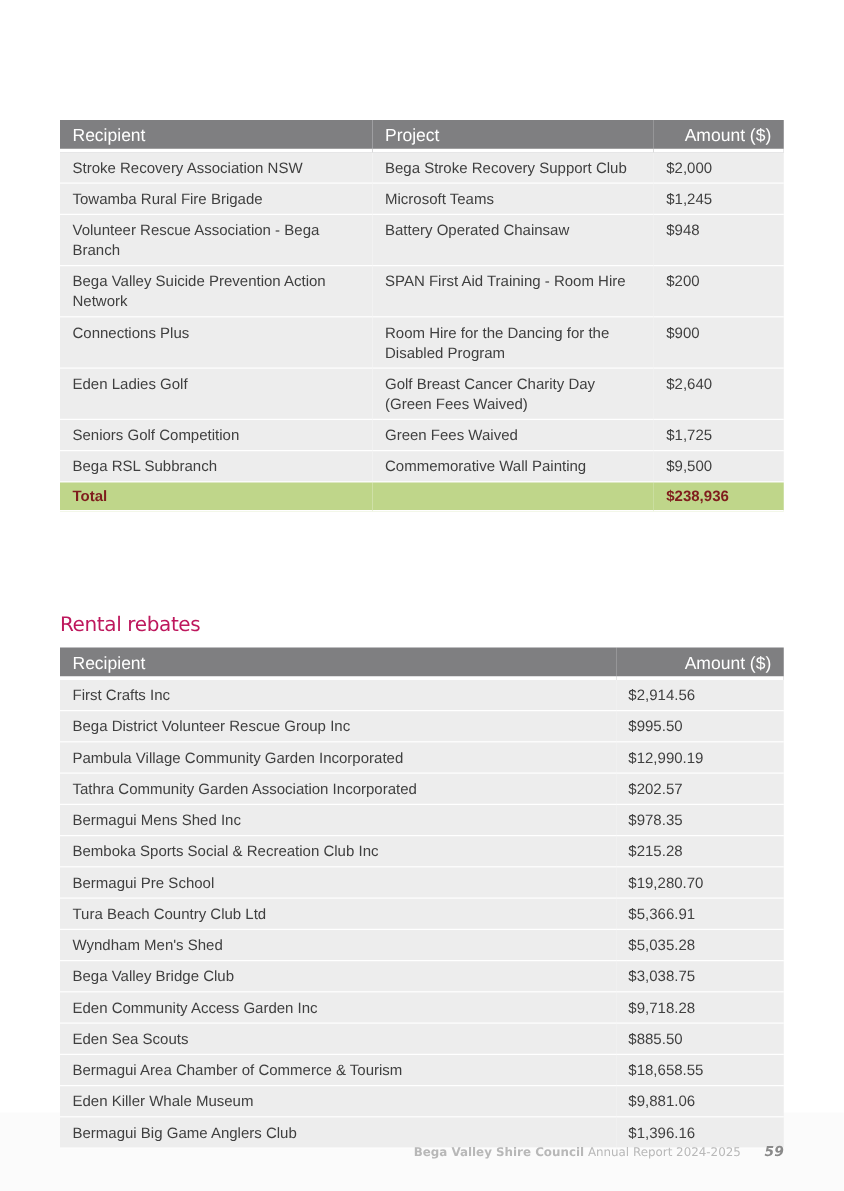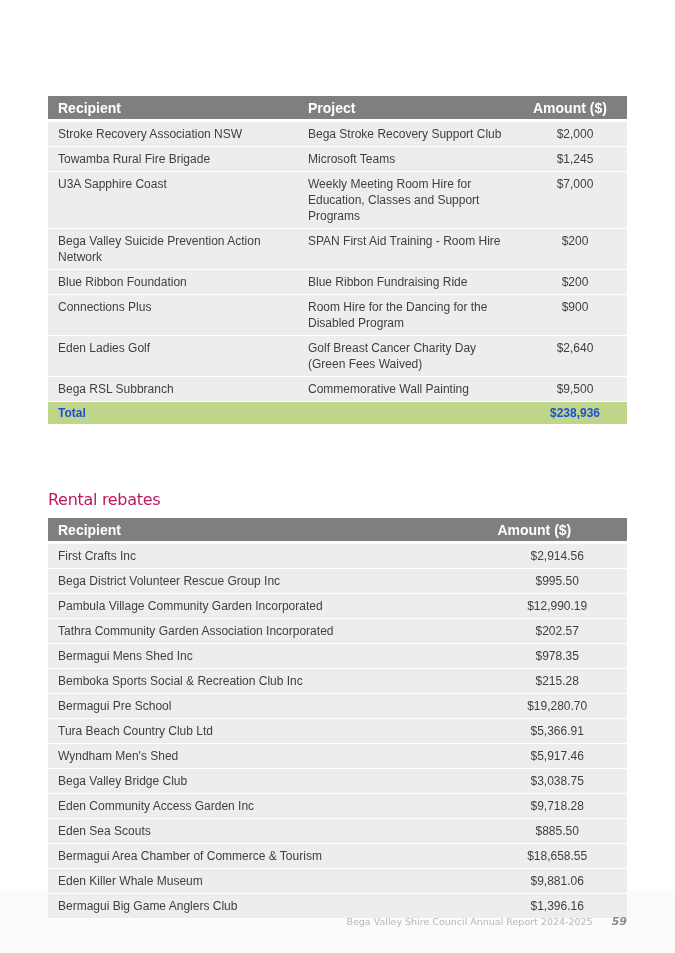--- a/index.html
+++ b/index.html
@@ -3,44 +3,44 @@
   <meta charset="utf-8">
   <style>
     html, body { margin: 0; padding: 0; }
     body {
       width: 675px; height: 953px; background: #ffffff; position: relative;
       font-family: "Liberation Sans", sans-serif; color: #3a3a3a; overflow: hidden;
     }
     .page-bottom { position: absolute; left: 0; top: 890px; width: 675px; height: 63px; background: #fbfbfb; }
     table { border-collapse: separate; border-spacing: 0; width: 579px; position: absolute; left: 48px; font-size: 12px; }
     th {
-      background: #7f7f81; color: #ffffff; font-weight: bold; font-size: 14px;
+      background: #7f7f81; color: #ffffff; font-weight: normal; font-size: 14px;
       text-align: left; padding: 3px 10px 2px 10px; height: 18px; line-height: 18px;
       border-bottom: 3px solid #ffffff;
     }
-    th.amt { text-align: left; }
+    th.amt { text-align: right; }
     td {
       background: #ededed; padding: 4px 10px 4px 10px; vertical-align: top;
       line-height: 16px; border-bottom: 1px solid #ffffff; color: #3f3f3f;
     }
-    td.amt { text-align: center; }
-    tr.total td { background: #bfd68a; font-weight: bold; color: #1d4ed8; padding-top: 3px; padding-bottom: 3px; }
+    td.amt { text-align: left; }
+    tr.total td { background: #bfd68a; font-weight: bold; color: #7f1d1d; padding-top: 3px; padding-bottom: 3px; }
     #grants-table { top: 96px; }
     #grants-table col.c1 { width: 250px; }
     #grants-table col.c2 { width: 225px; }
     #rental-table { top: 518px; }
     .section-title {
       position: absolute; left: 48px; top: 490px; font-size: 16px; color: #be185d;
       font-family: "DejaVu Sans", sans-serif; font-weight: normal; letter-spacing: -0.3px;
     }
     .footer {
       position: absolute; right: 48px; top: 915px; font-size: 9.5px; color: #b8b8b8;
       font-family: "DejaVu Sans", sans-serif;
     }
-    .footer .org { font-weight: normal; }
+    .footer .org { font-weight: bold; }
     .footer .page-num { font-weight: bold; color: #8a8a8a; font-size: 11px; margin-left: 16px; font-style: italic; }
   </style>
 </head>
 <body>
 
 <div class="page-bottom"></div>
 
 <table id="grants-table">
   <colgroup>
       <col class="c1">
@@ -59,43 +59,43 @@
         <td>Stroke Recovery Association NSW</td>
         <td>Bega Stroke Recovery Support Club</td>
         <td class="amt">$2,000</td>
       </tr>
     <tr>
         <td>Towamba Rural Fire Brigade</td>
         <td>Microsoft Teams</td>
         <td class="amt">$1,245</td>
       </tr>
     <tr>
-        <td>U3A Sapphire Coast</td>
-        <td>Weekly Meeting Room Hire for Education, Classes and Support Programs</td>
-        <td class="amt">$7,000</td>
+        <td>Volunteer Rescue Association - Bega Branch</td>
+        <td>Battery Operated Chainsaw</td>
+        <td class="amt">$948</td>
       </tr>
     <tr>
         <td>Bega Valley Suicide Prevention Action Network</td>
         <td>SPAN First Aid Training - Room Hire</td>
-        <td class="amt">$200</td>
-      </tr>
-    <tr>
-        <td>Blue Ribbon Foundation</td>
-        <td>Blue Ribbon Fundraising Ride</td>
         <td class="amt">$200</td>
       </tr>
     <tr>
         <td>Connections Plus</td>
         <td>Room Hire for the Dancing for the Disabled Program</td>
         <td class="amt">$900</td>
       </tr>
     <tr>
         <td>Eden Ladies Golf</td>
         <td>Golf Breast Cancer Charity Day (Green Fees Waived)</td>
         <td class="amt">$2,640</td>
+      </tr>
+    <tr>
+        <td>Seniors Golf Competition</td>
+        <td>Green Fees Waived</td>
+        <td class="amt">$1,725</td>
       </tr>
     <tr>
         <td>Bega RSL Subbranch</td>
         <td>Commemorative Wall Painting</td>
         <td class="amt">$9,500</td>
       </tr>
     <tr class="total">
       <td>Total</td>
       <td></td>
       <td class="amt">$238,936</td>
@@ -140,21 +140,21 @@
     <tr>
         <td>Bermagui Pre School</td>
         <td class="amt">$19,280.70</td>
       </tr>
     <tr>
         <td>Tura Beach Country Club Ltd</td>
         <td class="amt">$5,366.91</td>
       </tr>
     <tr>
         <td>Wyndham Men's Shed</td>
-        <td class="amt">$5,917.46</td>
+        <td class="amt">$5,035.28</td>
       </tr>
     <tr>
         <td>Bega Valley Bridge Club</td>
         <td class="amt">$3,038.75</td>
       </tr>
     <tr>
         <td>Eden Community Access Garden Inc</td>
         <td class="amt">$9,718.28</td>
       </tr>
     <tr>

